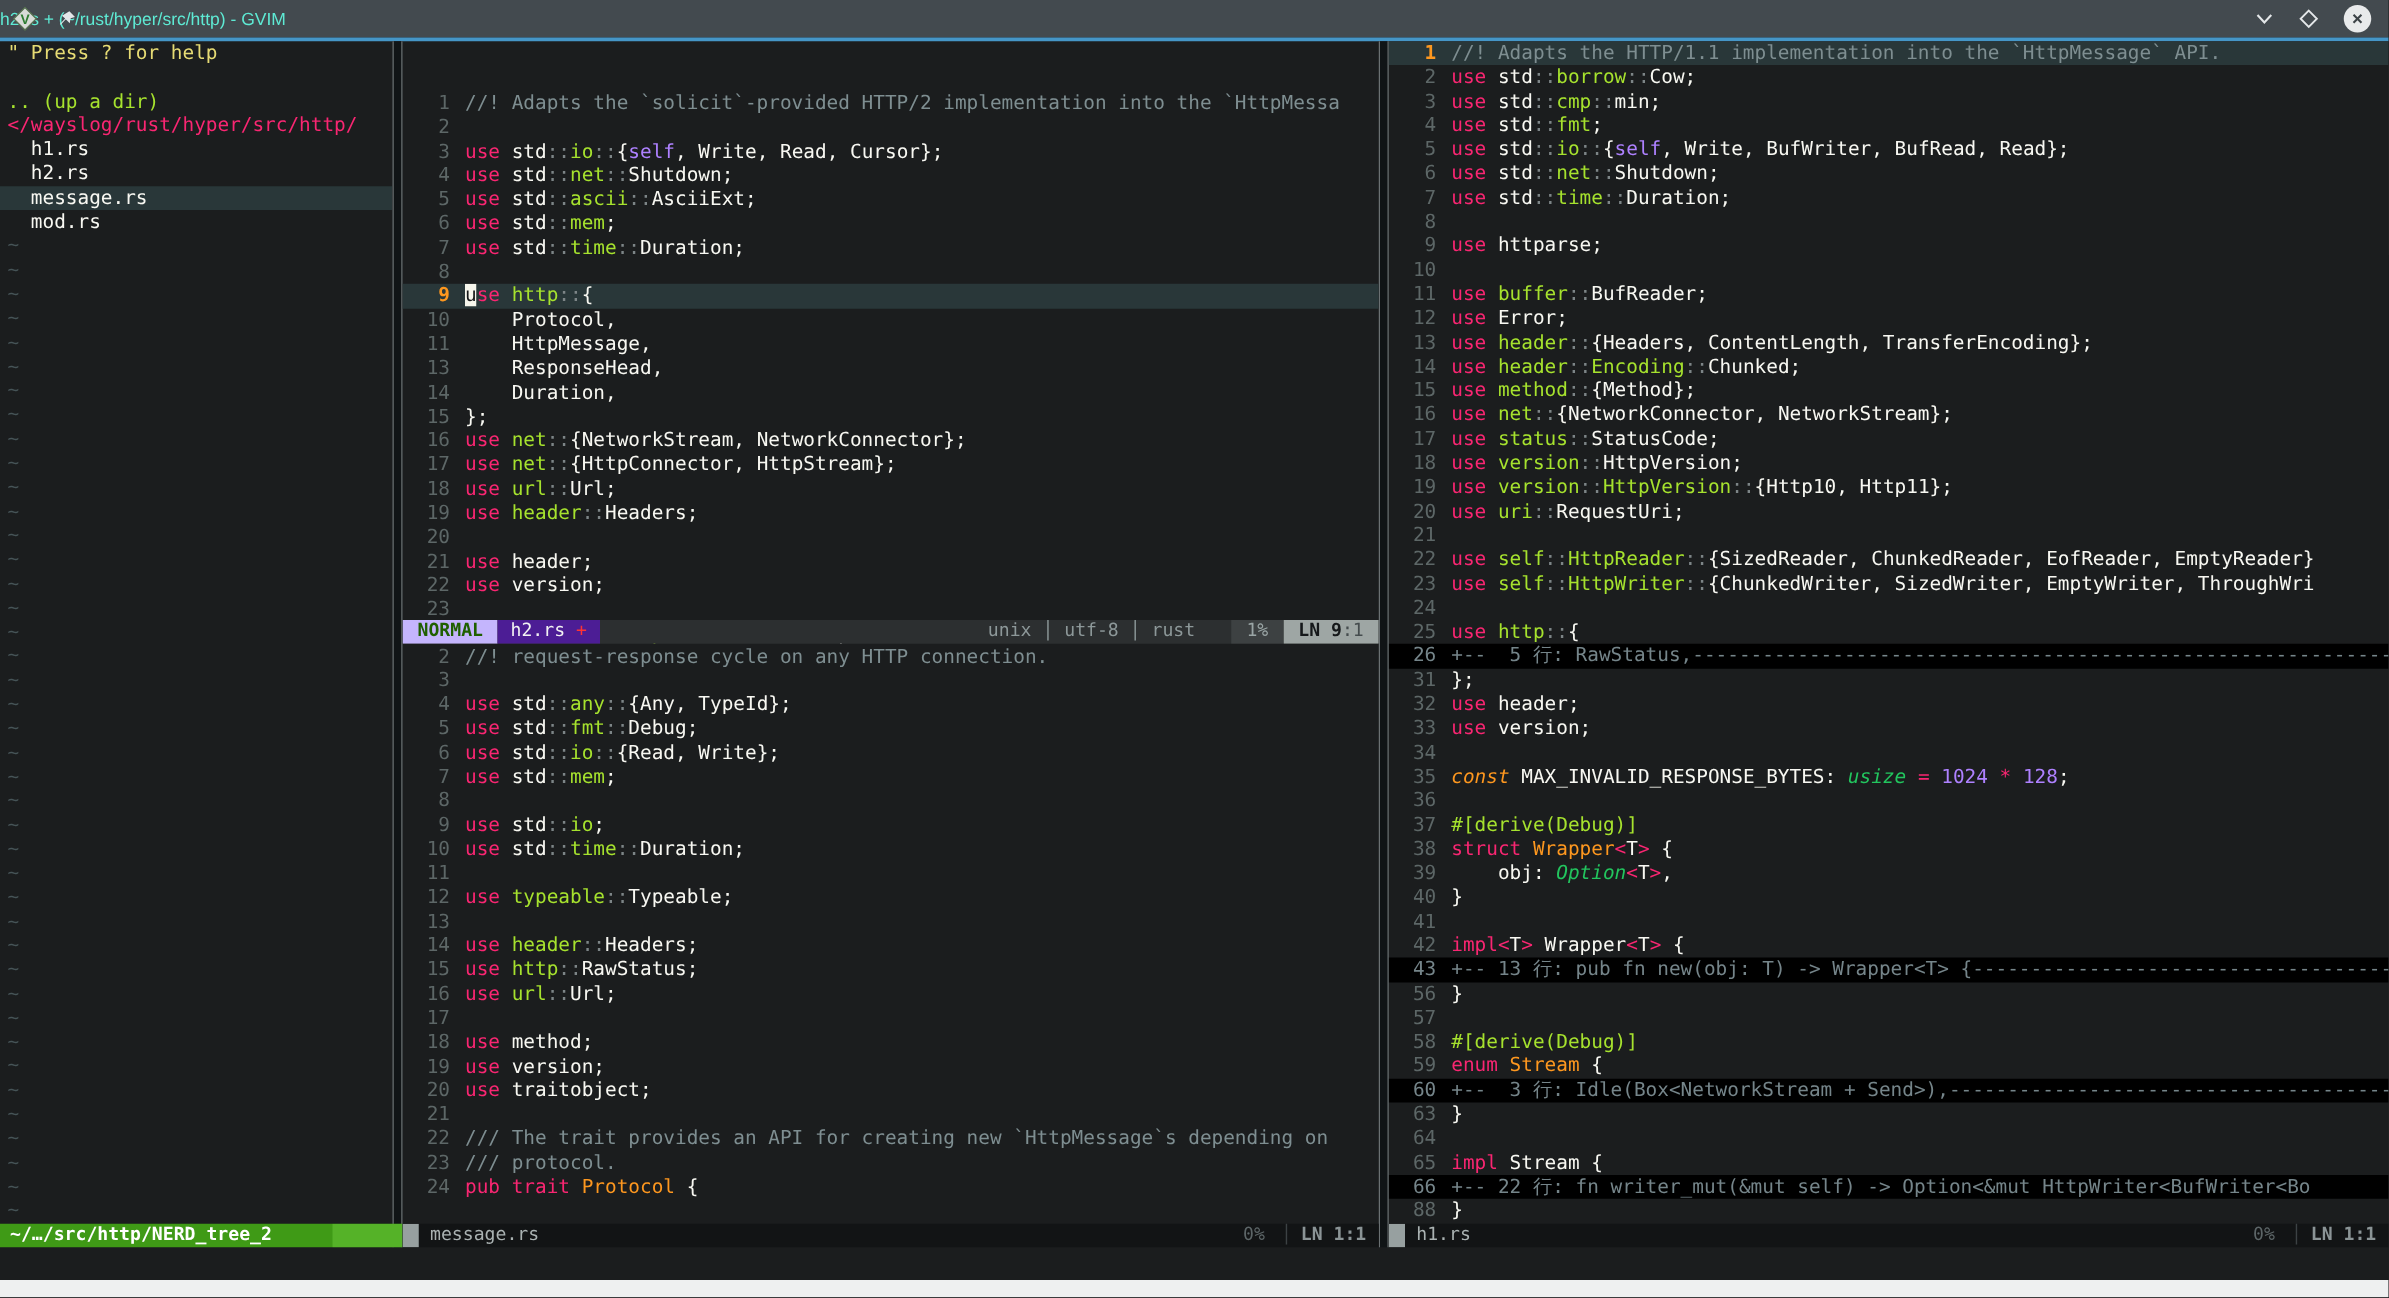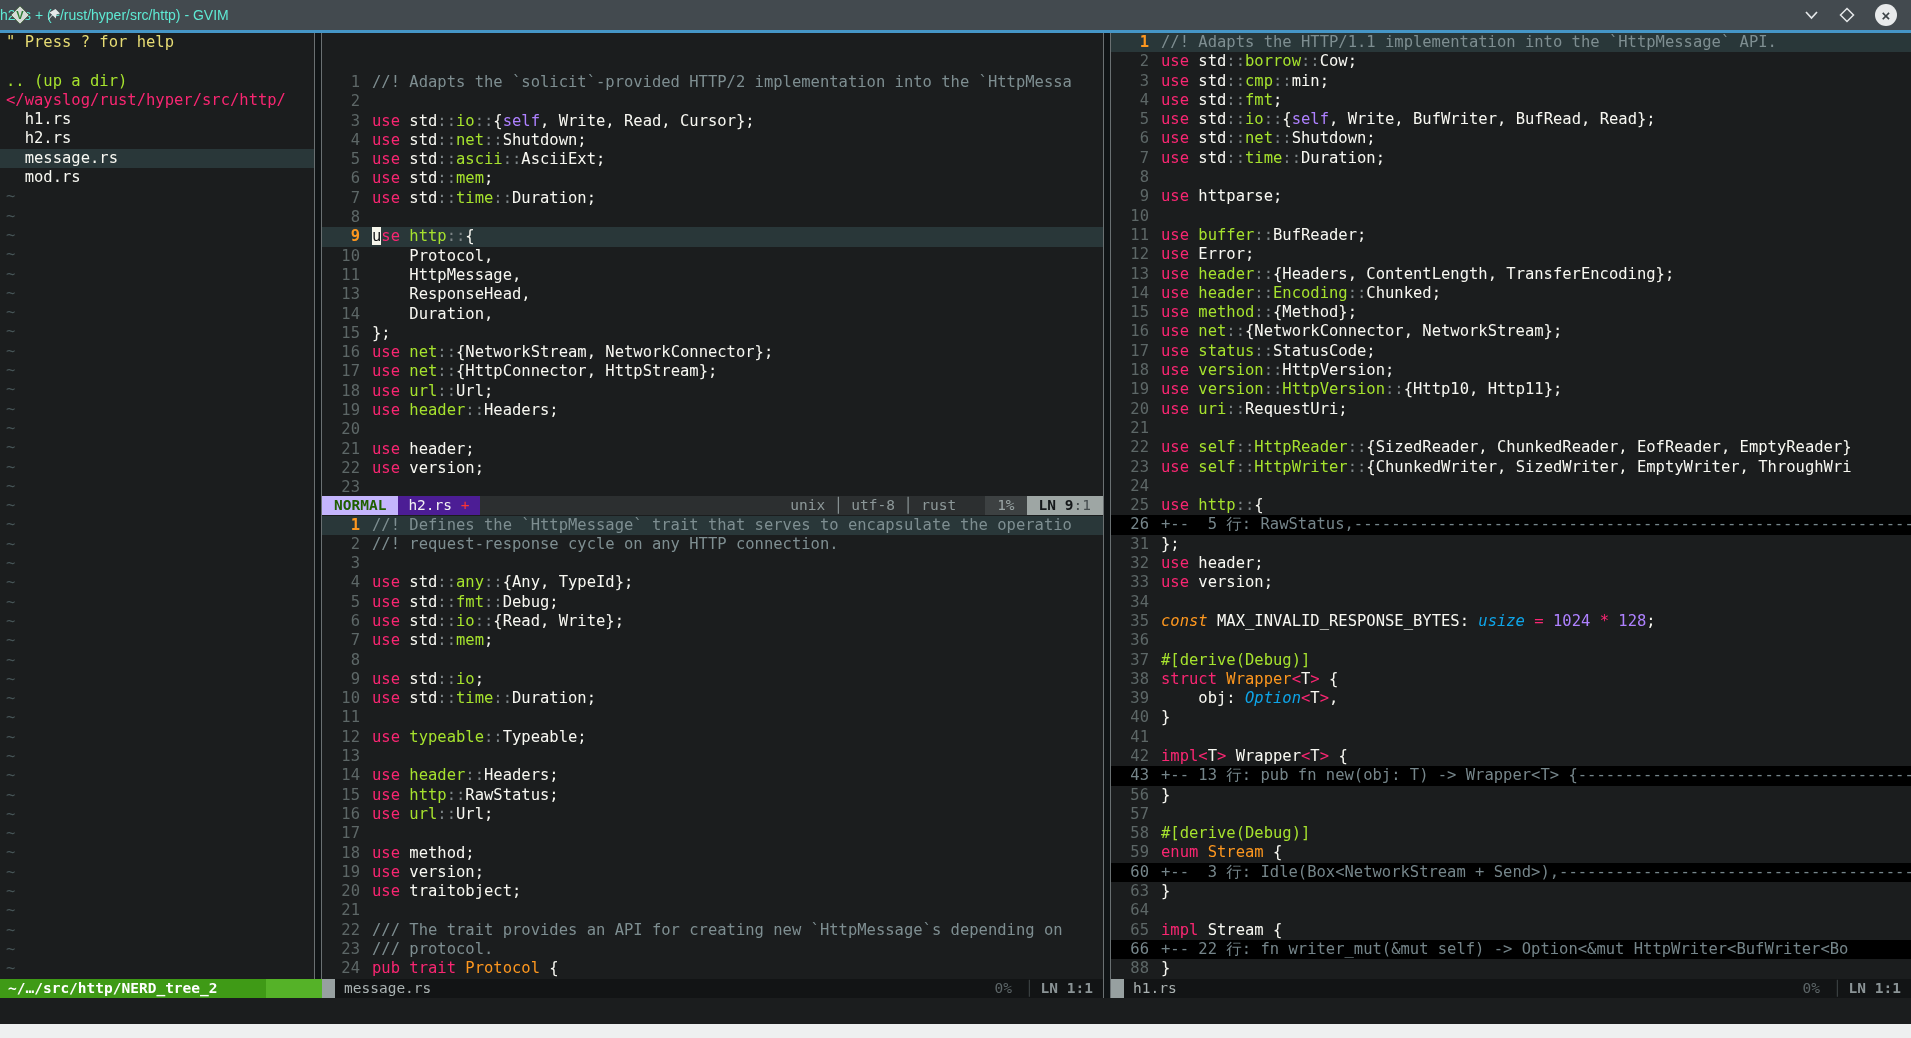--- a/index.html
+++ b/index.html
@@ -18,21 +18,21 @@
   
   .pane{position:absolute;overflow:hidden;}
   .row{height:19.3px;line-height:19.3px;white-space:pre;overflow:hidden;font-size:15.5px;color:#f8f8f2;}
   .gut{display:inline-block;width:30px;padding-left:8px;padding-right:12px;text-align:right;color:#5d6767;}
   .curnum{color:#fd971f;font-weight:bold;}
   .cl{background:#293739;}
   .fold{background:#000000;}
   .fold span{color:#75858a;}
   
   .k{color:#f92672;} .g{color:#a6e22e;} .o{color:#fd971f;} .pu{color:#ae81ff;}
-  .cy{color:#0ea5e9;font-style:italic;} .kc{color:#fd971f;font-style:italic;}
+  .cy{color:#22c55e;font-style:italic;} .kc{color:#fd971f;font-style:italic;}
   .c{color:#7e8e91;} .w{color:#f8f8f2;} .sp{color:#7d8587;}
   .ft{color:#75858a;}
   .cur{background:#f6f6ec;color:#16181a;}
   
   .sidebar .row{padding-left:6px;}
   .nt-help{color:#e6db74;} .nt-up{color:#a6e22e;} .nt-path{color:#f92672;text-align:center;}
   .nt-file{color:#f8f8f2;} .nt-tilde{color:#465457;}
   
   .vdiv{position:absolute;top:33px;height:965px;width:8px;background:#101416;
         border-left:1px solid #6a7072;border-right:1px solid #6a7072;box-sizing:border-box;}
@@ -181,21 +181,20 @@
   <div class="sl sl-active" style="left:322px;top:496.2px;width:781px;">
     <span class="sl-mode">NORMAL</span>
     <span class="sl-file"><span>h2.rs</span>&nbsp;<span class="mod">+</span></span>
     <span class="sl-fill"></span>
     <span class="sl-info">unix │ utf-8 │ rust</span>
     <span class="sl-pct">1%</span>
     <span class="sl-ln"><span>LN  9</span><span class="weak">:1</span></span>
   </div>
 
   <div class="pane" style="left:322px;top:515.5px;width:781px;height:463.2px;">
-      <div class="row cl"><span class="gut curnum">1</span><span class="c">//! Defines the `HttpMessage` trait that serves to encapsulate the operatio</span></div>
       <div class="row"><span class="gut">2</span><span class="c">//! request-response cycle on any HTTP connection.</span></div>
       <div class="row"><span class="gut">3</span></div>
       <div class="row"><span class="gut">4</span><span class="k">use </span><span class="w">std</span><span class="sp">::</span><span class="g">any</span><span class="sp">::</span><span class="w">{Any, TypeId};</span></div>
       <div class="row"><span class="gut">5</span><span class="k">use </span><span class="w">std</span><span class="sp">::</span><span class="g">fmt</span><span class="sp">::</span><span class="w">Debug;</span></div>
       <div class="row"><span class="gut">6</span><span class="k">use </span><span class="w">std</span><span class="sp">::</span><span class="g">io</span><span class="sp">::</span><span class="w">{Read, Write};</span></div>
       <div class="row"><span class="gut">7</span><span class="k">use </span><span class="w">std</span><span class="sp">::</span><span class="g">mem</span><span class="w">;</span></div>
       <div class="row"><span class="gut">8</span></div>
       <div class="row"><span class="gut">9</span><span class="k">use </span><span class="w">std</span><span class="sp">::</span><span class="g">io</span><span class="w">;</span></div>
       <div class="row"><span class="gut">10</span><span class="k">use </span><span class="w">std</span><span class="sp">::</span><span class="g">time</span><span class="sp">::</span><span class="w">Duration;</span></div>
       <div class="row"><span class="gut">11</span></div>

